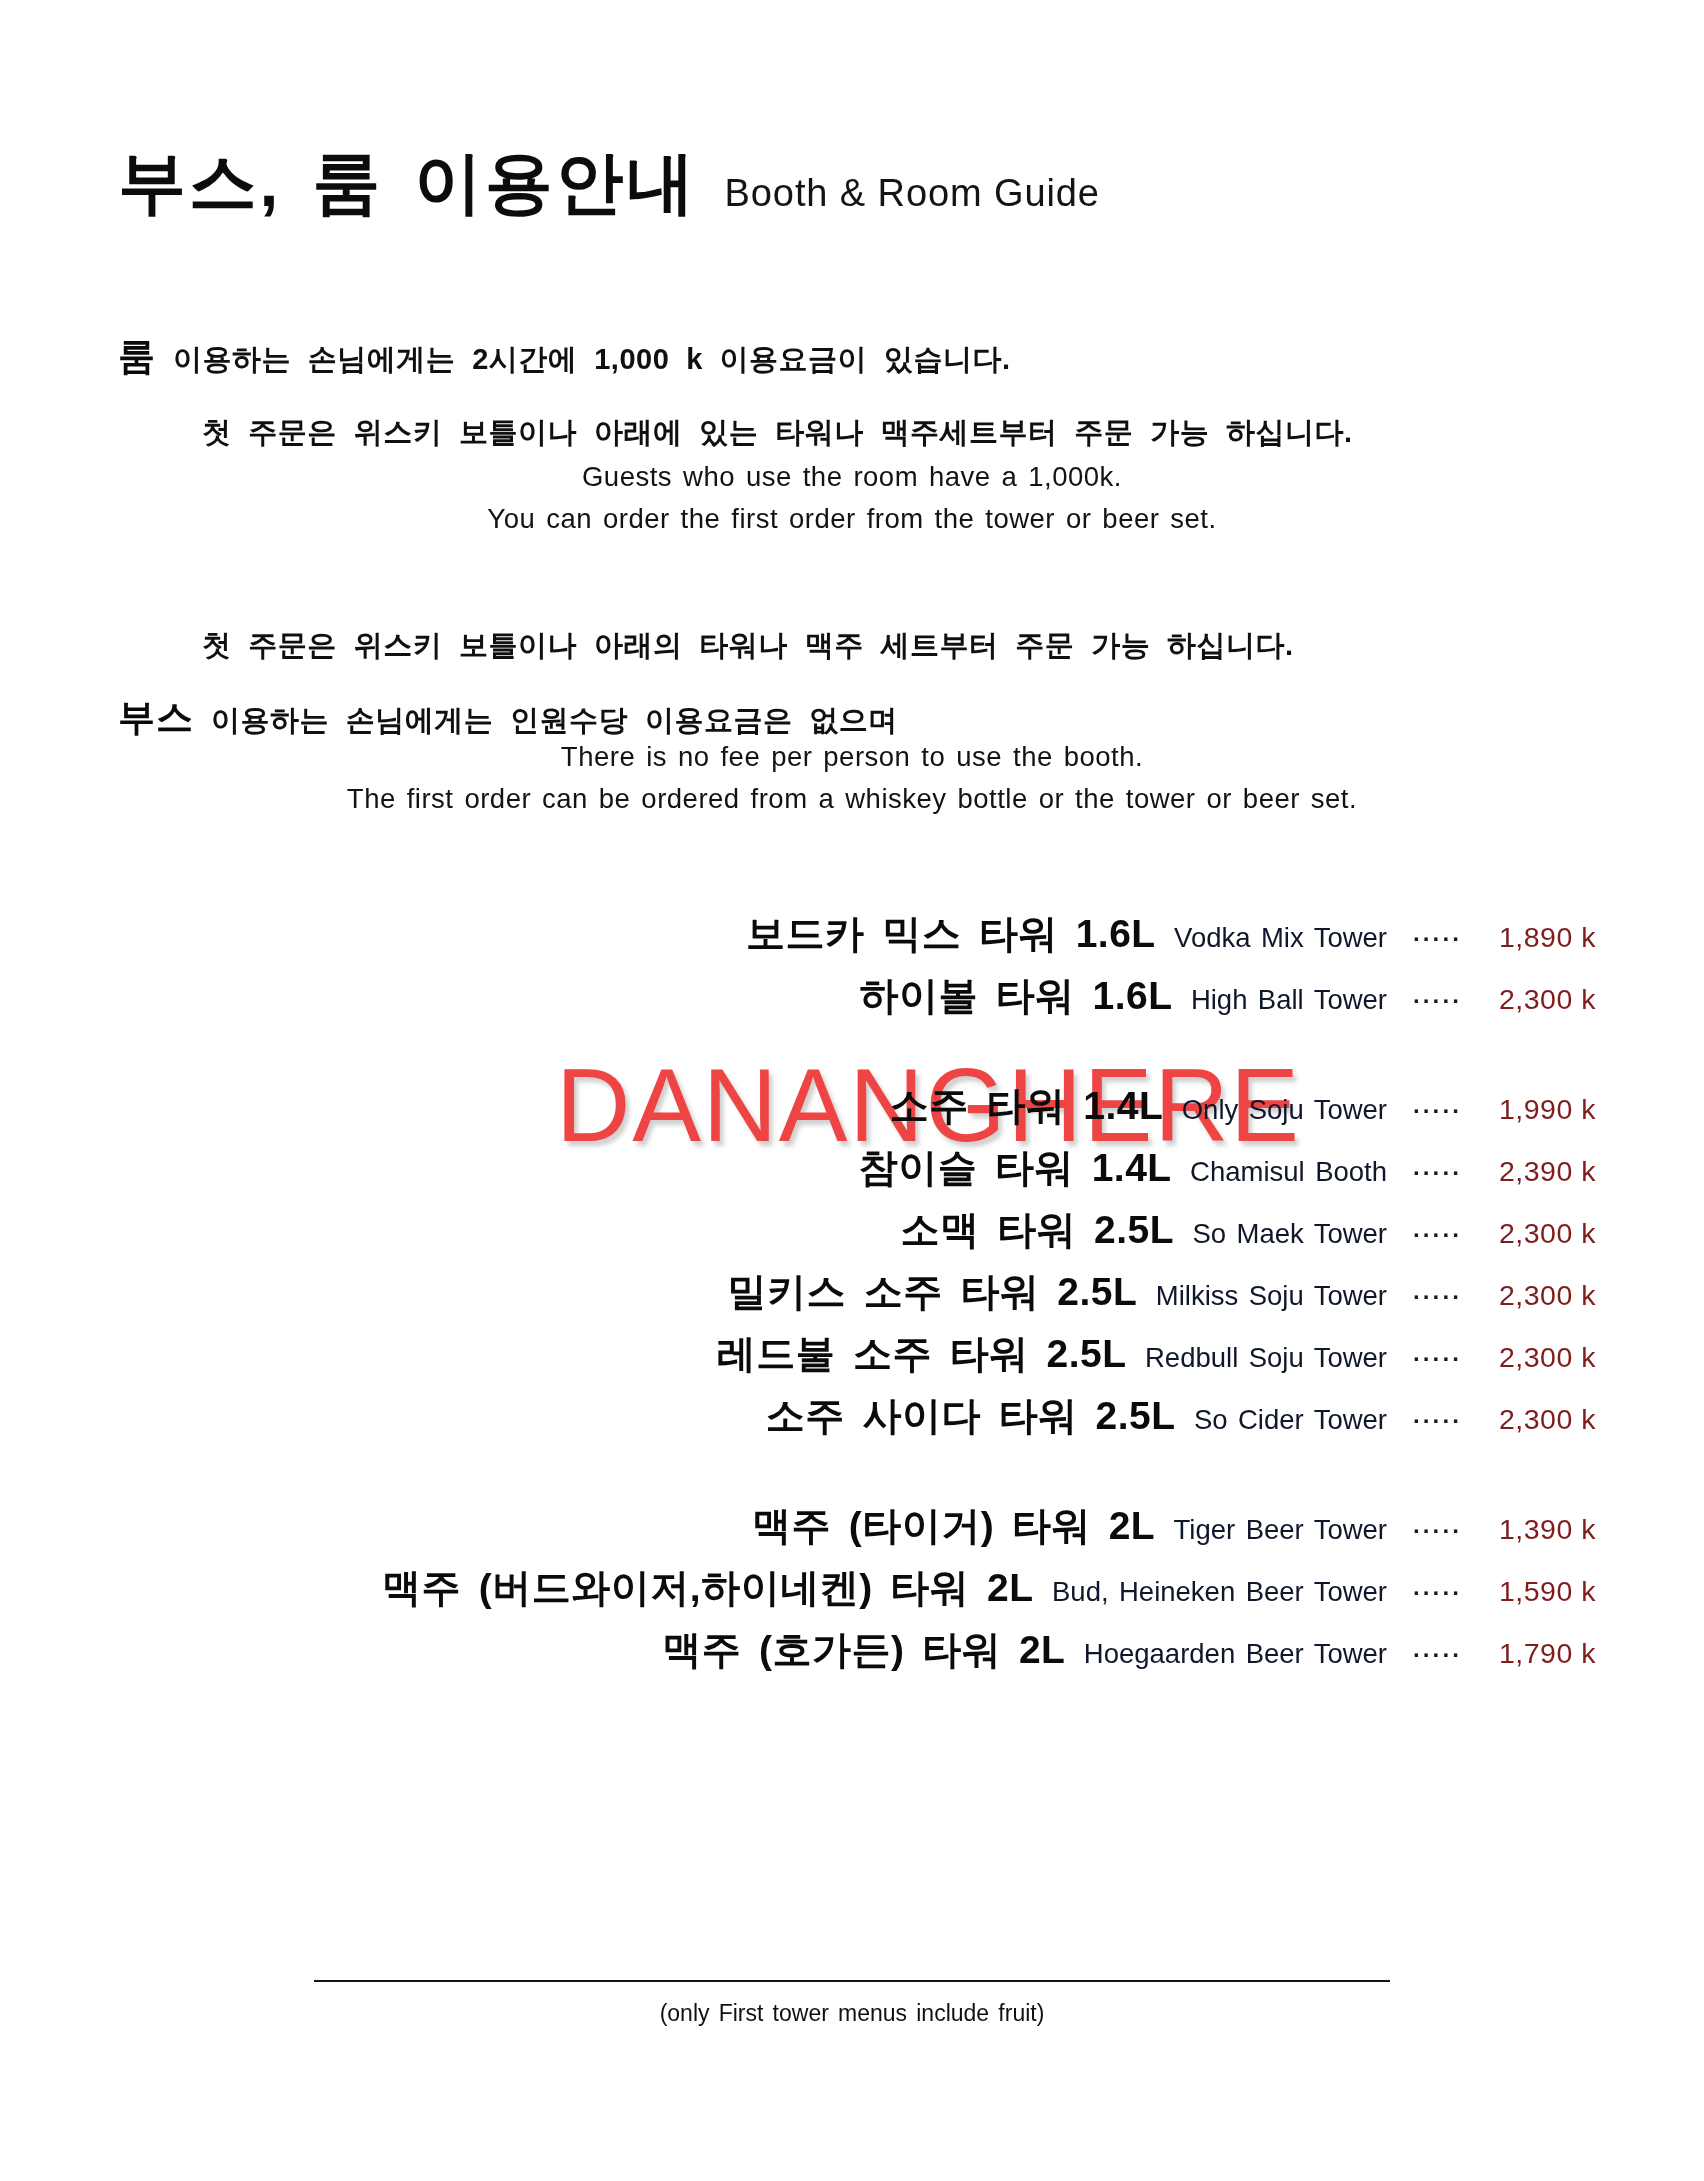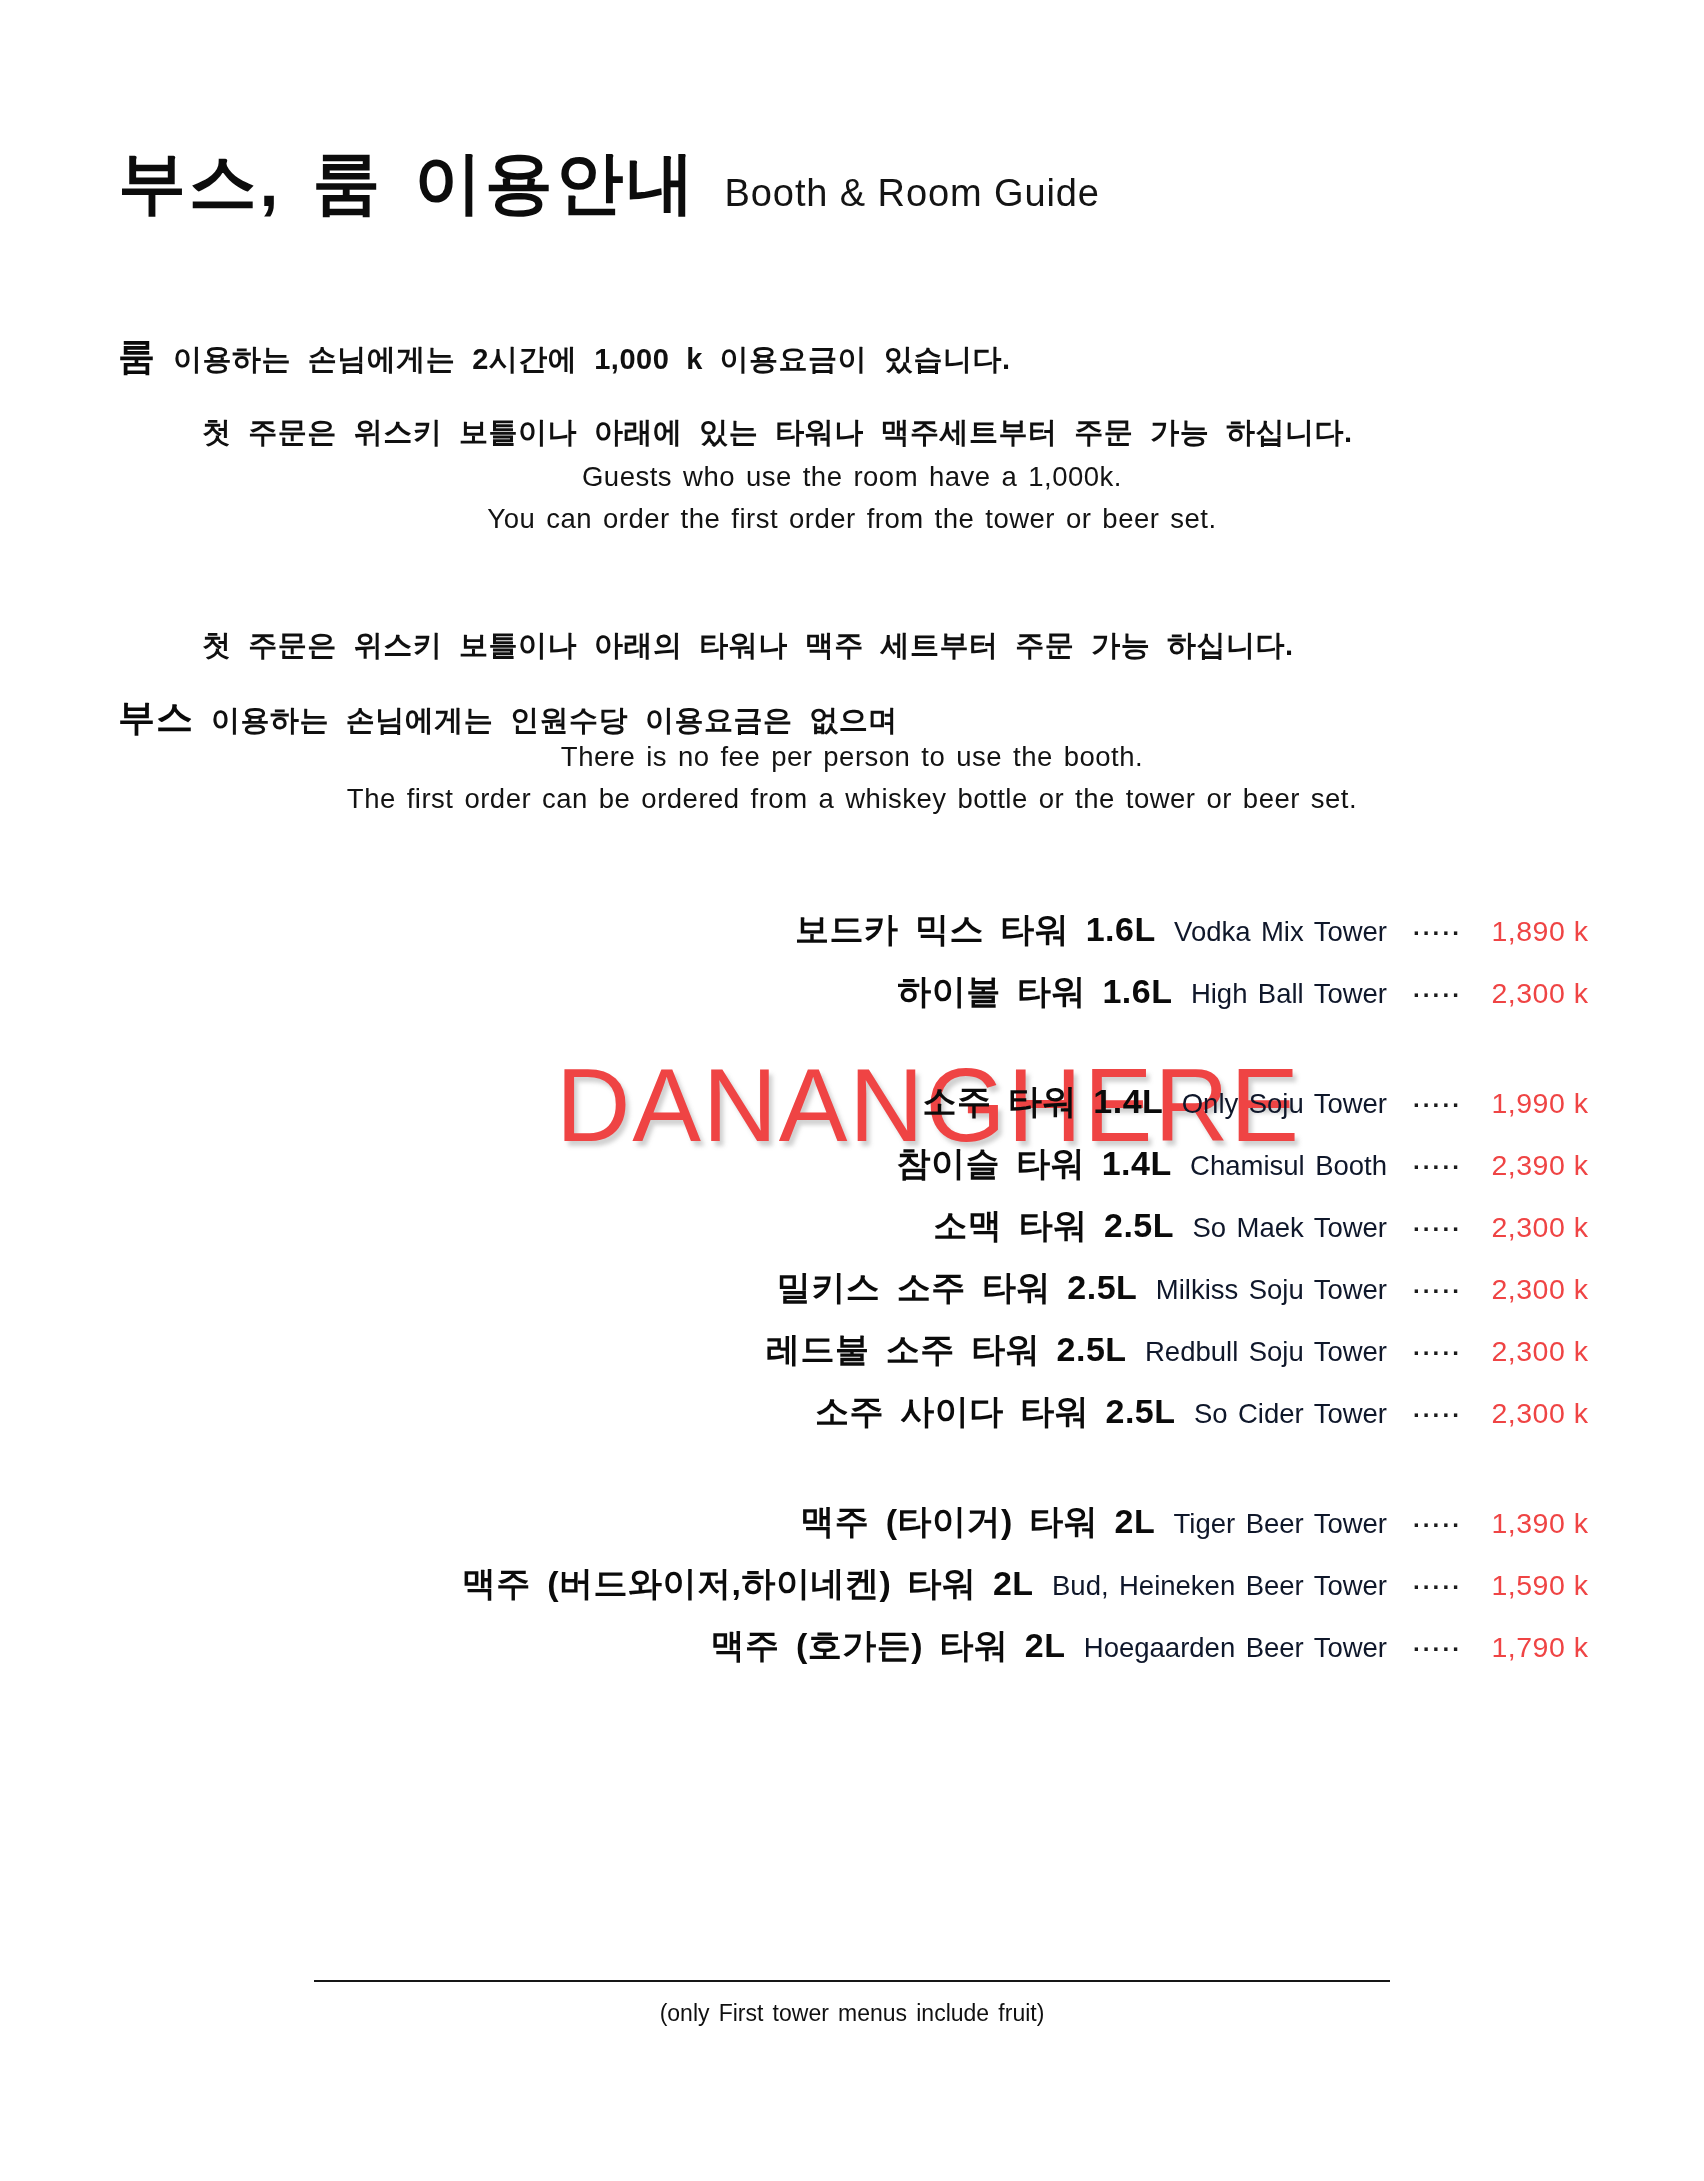--- a/index.html
+++ b/index.html
@@ -67,34 +67,34 @@
   .menu {
     position: absolute; right: 108px; top: 907px;
     z-index: 1;
   }
   .menu-group { margin-bottom: 48px; }
   .menu-row {
     display: flex; justify-content: flex-end; align-items: baseline;
     height: 62px; white-space: nowrap;
   }
   .item-ko {
-    font-size: 34px; font-weight: 700; color: #0b0b0b;
+    font-size: 39px; font-weight: 700; color: #0b0b0b;
     letter-spacing: 0.5px; word-spacing: 6.4px;
   }
   .item-en {
     font-size: 27.5px; font-weight: 500; color: #0f172a;
     margin-left: 18.4px; word-spacing: 2.8px;
   }
   .leader {
     font-size: 24px; font-weight: 700; color: #1a1a1a;
     margin-left: 26px; margin-right: 22px; letter-spacing: 1.8px;
   }
   .price {
-    font-size: 28.5px; font-weight: 500; color: #ef4444;
-    min-width: 112px; text-align: center; letter-spacing: 0.5px;
+    font-size: 28.5px; font-weight: 500; color: #7f1d1d;
+    min-width: 112px; text-align: right; letter-spacing: 0.5px;
   }
 
   
   .footer {
     position: absolute; left: 0; top: 1980px; width: 1704px;
     text-align: center;
   }
   .divider {
     width: 1076px; margin: 0 auto 18.4px auto;
     border-top: 2.8px solid #161616; height: 0;

